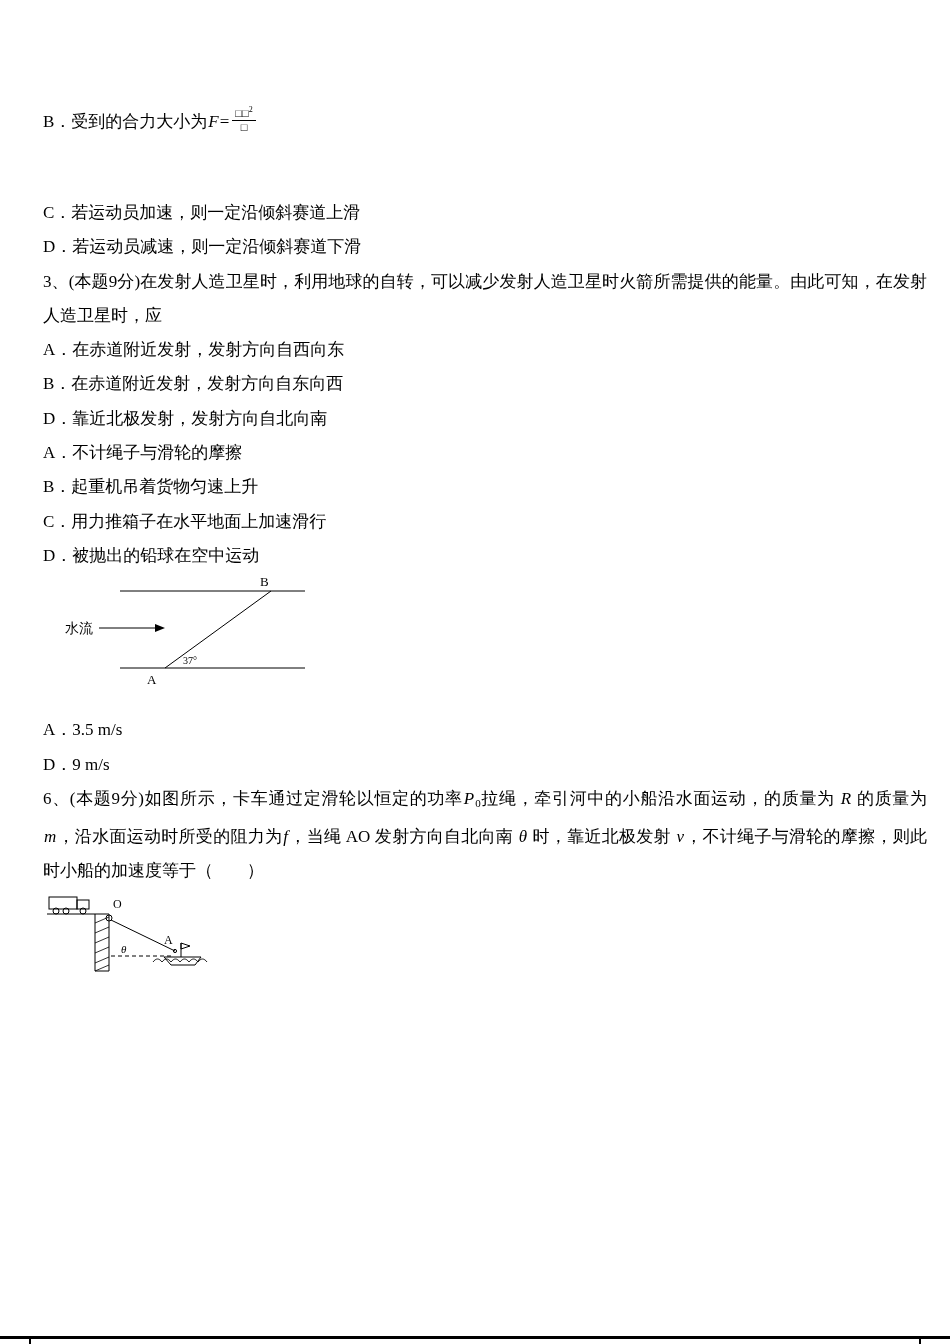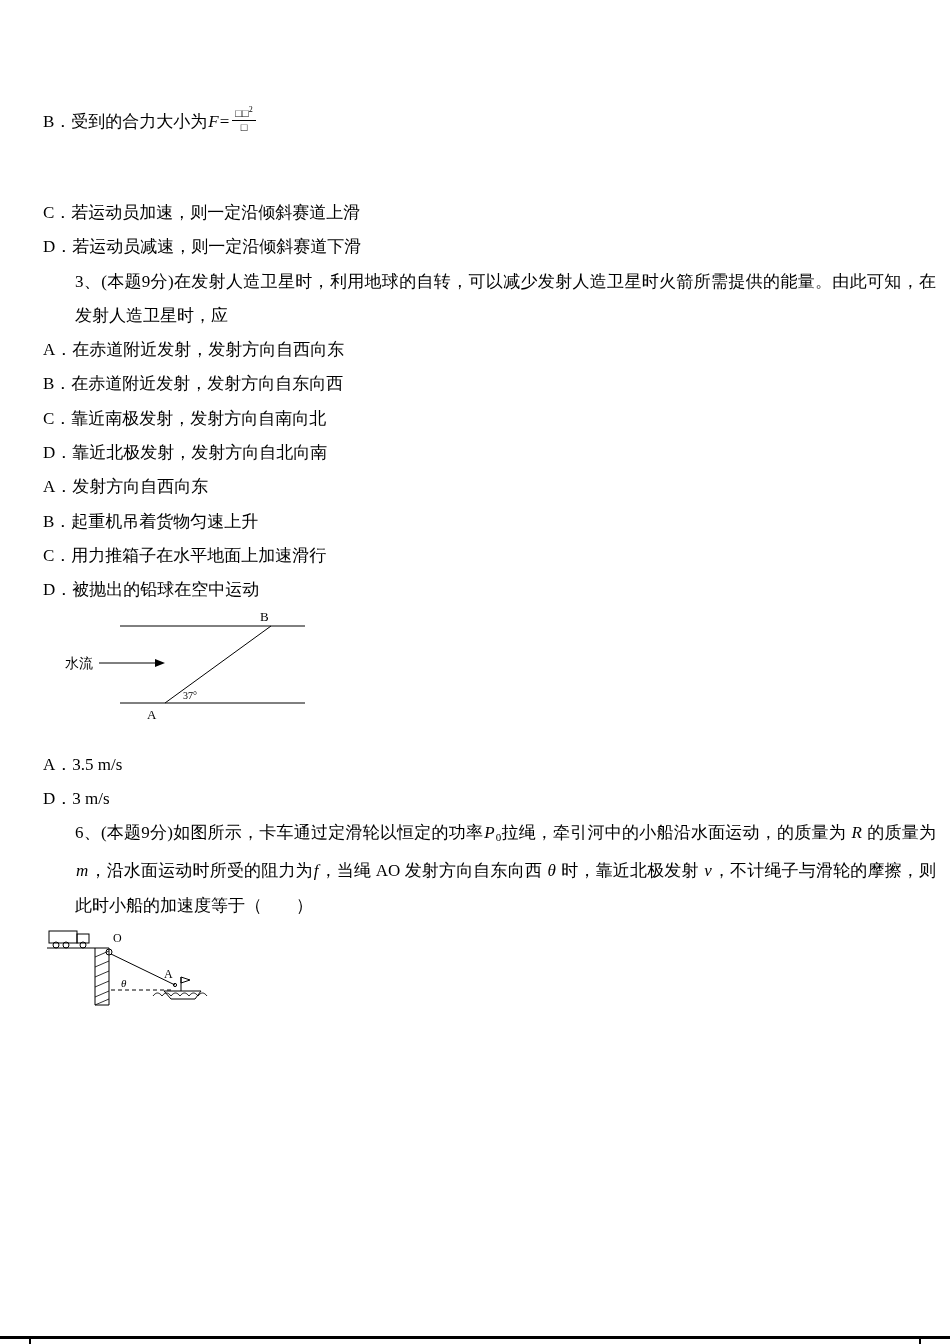--- a/index.html
+++ b/index.html
@@ -2,23 +2,23 @@
 <html><head>
 <meta charset="utf-8">
 <style>
   html,body{margin:0;padding:0;}
   body{
     width:950px;height:1344px;position:relative;background:#ffffff;
     overflow:hidden;
     font-family:"Liberation Serif","DejaVu Serif",serif;
     color:#000;
   }
-  .doc{padding:104px 14px 0 43px;box-sizing:border-box;}
+  .doc{padding:104px 23px 0 43px;box-sizing:border-box;}
   p{margin:0;font-size:17px;line-height:34.3px;}
-  .stem{text-align:justify;margin-left:32px;}
+  .stem{text-align:justify;}
   .opt-b-formula{margin:0 0 56px 0;line-height:36px;}
   .var{font-style:italic;padding:0 1px;}
   .subscript{font-size:11px;vertical-align:-3px;}
   .frac{
     display:inline-block;vertical-align:middle;text-align:center;
     line-height:1.05;margin:0 3px;position:relative;top:-3px;
   }
   .frac .num{display:block;border-bottom:1px solid #000;padding:0 3px 1px;font-size:11px;}
   .frac .num sup{font-size:8px;}
   .frac .den{display:block;padding-top:1px;font-size:11px;}
@@ -37,24 +37,23 @@
 <div class="doc">
 
   <p class="opt-b-formula"><span>B．</span><span>受到的合力大小为</span><i class="var">F</i><span>=</span><span class="frac"><span class="num"><span>□□</span><sup>2</sup></span><span class="den">□</span></span></p>
 
   <p>C．若运动员加速，则一定沿倾斜赛道上滑</p>
   <p>D．若运动员减速，则一定沿倾斜赛道下滑</p>
 
   <p class="stem">3、(本题9分)在发射人造卫星时，利用地球的自转，可以减少发射人造卫星时火箭所需提供的能量。由此可知，在发射人造卫星时，应</p>
   <p>A．在赤道附近发射，发射方向自西向东</p>
   <p>B．在赤道附近发射，发射方向自东向西</p>
-  <p>C．靠近南极发射，发射方向自南向北</p>
   <p>D．靠近北极发射，发射方向自北向南</p>
 
-  <p>A．发射方向自西向东</p>
+  <p>A．不计绳子与滑轮的摩擦</p>
   <p>B．起重机吊着货物匀速上升</p>
   <p>C．用力推箱子在水平地面上加速滑行</p>
   <p>D．被抛出的铅球在空中运动</p>
 
 
   <svg class="fig-river" width="300" height="122" viewBox="0 0 300 122">
 
     <line x1="65" y1="16" x2="250" y2="16" stroke="#000" stroke-width="1"></line>
 
     <line x1="65" y1="93" x2="250" y2="93" stroke="#000" stroke-width="1"></line>
@@ -63,23 +62,23 @@
 
     <line x1="44" y1="53" x2="102" y2="53" stroke="#000" stroke-width="1"></line>
     <polygon points="110,53 100,49 100,57" fill="#000"></polygon>
     <text x="10" y="58" font-size="14">水流</text>
     <text x="205" y="11" font-size="13">B</text>
     <text x="92" y="109" font-size="13">A</text>
     <text x="128" y="89" font-size="10">37°</text>
   </svg>
 
   <p>A．3.5 m/s</p>
-  <p>D．3 m/s</p>
+  <p>D．9 m/s</p>
 
-  <p class="stem"><span>6、(本题9分)如图所示，卡车通过定滑轮以恒定的功率</span><i class="var">P</i><sub class="subscript">0</sub><span>拉绳，牵引河中的小船沿水面运动，的质量为 </span><i class="var">R</i><span> 的质量为 </span><i class="var">m</i><span>，沿水面运动时所受的阻力为</span><i class="var">f</i><span>，当绳 AO 发射方向自东向西 </span><i class="var">θ</i><span> 时，靠近北极发射 </span><i class="var">v</i><span>，不计绳子与滑轮的摩擦，则此时小船的加速度等于（　　）</span></p>
+  <p class="stem"><span>6、(本题9分)如图所示，卡车通过定滑轮以恒定的功率</span><i class="var">P</i><sub class="subscript">0</sub><span>拉绳，牵引河中的小船沿水面运动，的质量为 </span><i class="var">R</i><span> 的质量为 </span><i class="var">m</i><span>，沿水面运动时所受的阻力为</span><i class="var">f</i><span>，当绳 AO 发射方向自北向南 </span><i class="var">θ</i><span> 时，靠近北极发射 </span><i class="var">v</i><span>，不计绳子与滑轮的摩擦，则此时小船的加速度等于（　　）</span></p>
 
   <svg class="fig-truck" width="190" height="100" viewBox="0 0 190 100">
 
     <rect x="4" y="6" width="28" height="12" fill="none" stroke="#000" stroke-width="1"></rect>
     <rect x="32" y="9" width="12" height="9" fill="none" stroke="#000" stroke-width="1"></rect>
     <circle cx="11" cy="20" r="3" fill="none" stroke="#000" stroke-width="1"></circle>
     <circle cx="21" cy="20" r="3" fill="none" stroke="#000" stroke-width="1"></circle>
     <circle cx="38" cy="20" r="3" fill="none" stroke="#000" stroke-width="1"></circle>
 
     <line x1="2" y1="23" x2="64" y2="23" stroke="#000" stroke-width="1"></line>

